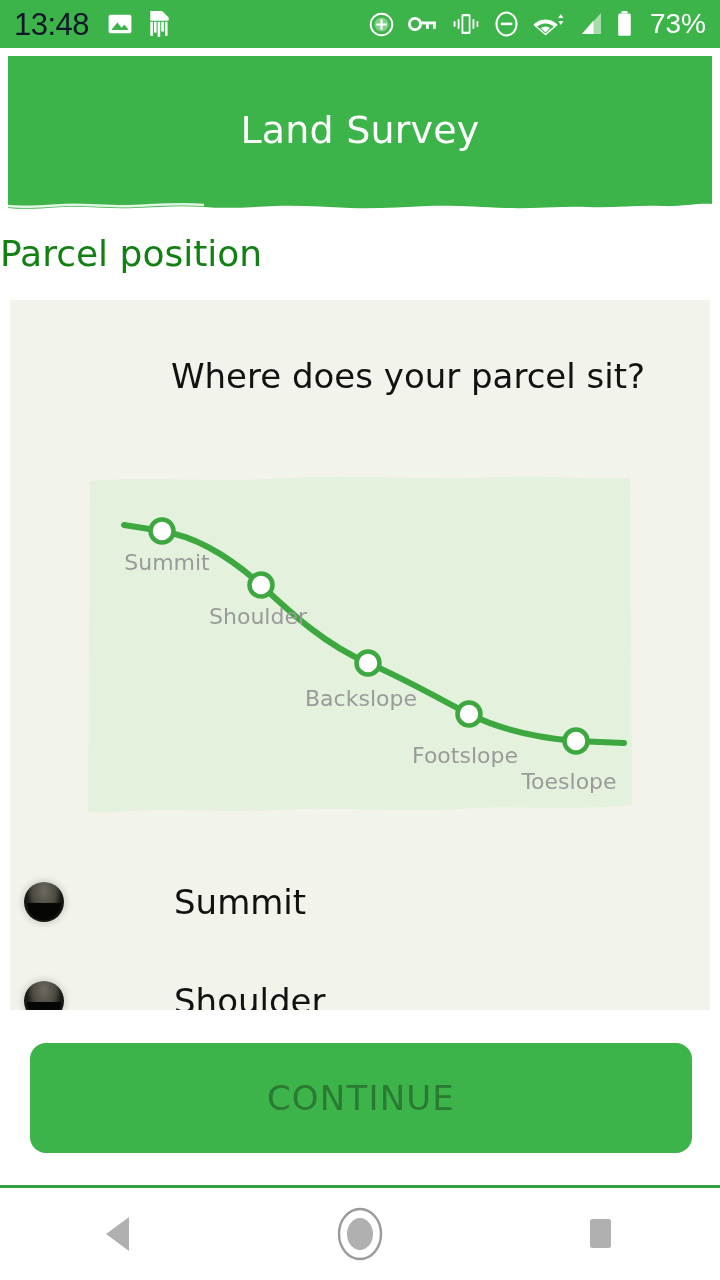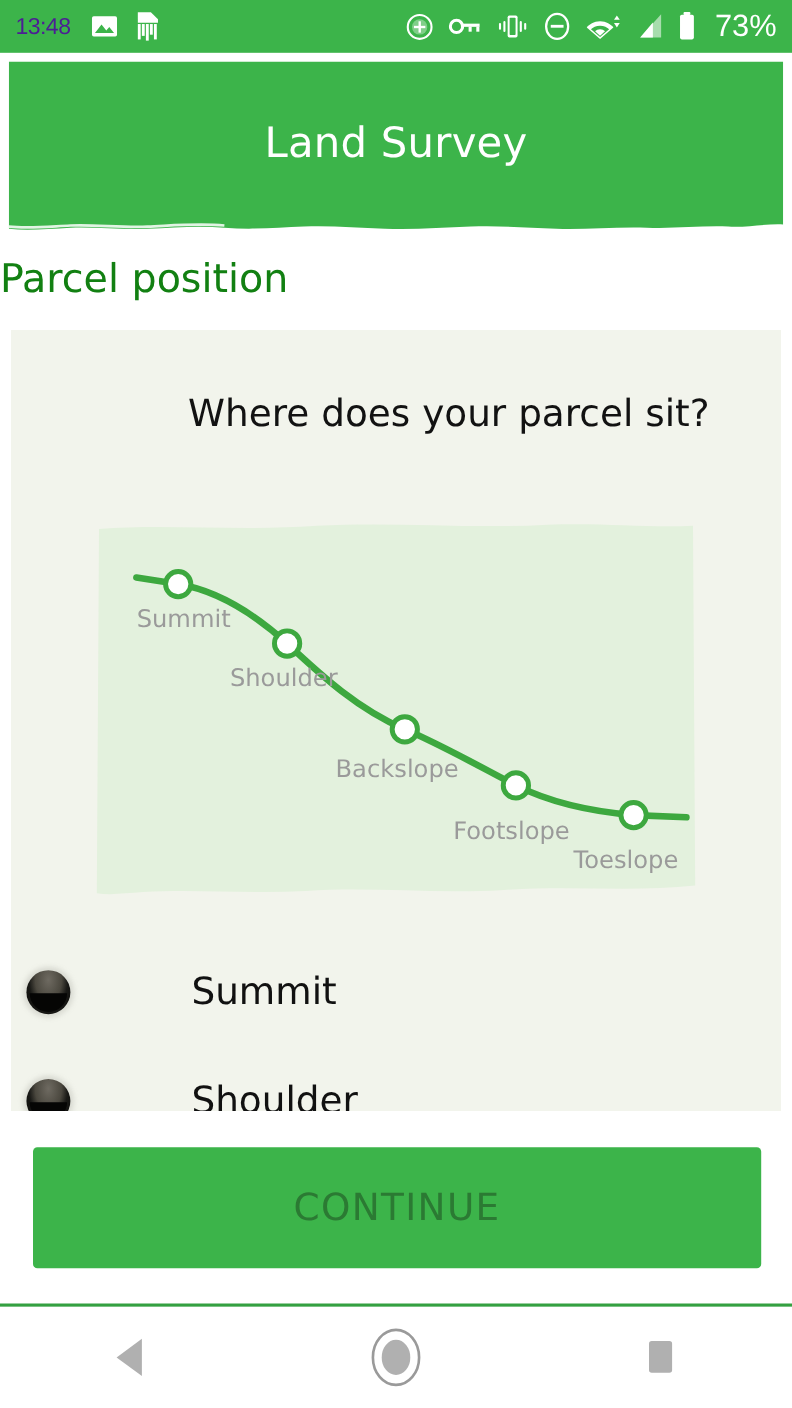--- a/index.html
+++ b/index.html
@@ -27,22 +27,22 @@
   #status-bar {
     position: absolute;
     left: 0; top: 0;
     width: 720px; height: 48px;
     background: #3cb44a;
     display: flex;
     align-items: center;
     padding: 0 14px;
   }
   #status-clock {
-    color: #4c1d95;
-    font-size: 21px;
+    color: #0f172a;
+    font-size: 31px;
     font-weight: 400;
     letter-spacing: -0.5px;
     font-family: "Liberation Sans", sans-serif;
     line-height: 1;
   }
   .sb-left-icons {
     display: flex;
     align-items: center;
     gap: 14px;
     margin-left: 18px;
@@ -166,21 +166,21 @@
     font-family: "DejaVu Sans", sans-serif;
   }
 
   
   #continue-button {
     position: absolute;
     left: 30px; top: 1043px;
     width: 662px; height: 110px;
     background: #3cb44a;
     border: none;
-    border-radius: 4px;
+    border-radius: 16px;
     color: #2b7a33;
     font-size: 34px;
     letter-spacing: 1.2px;
     font-family: "DejaVu Sans", sans-serif;
     display: flex;
     align-items: center;
     justify-content: center;
   }
 
   #bottom-divider {

